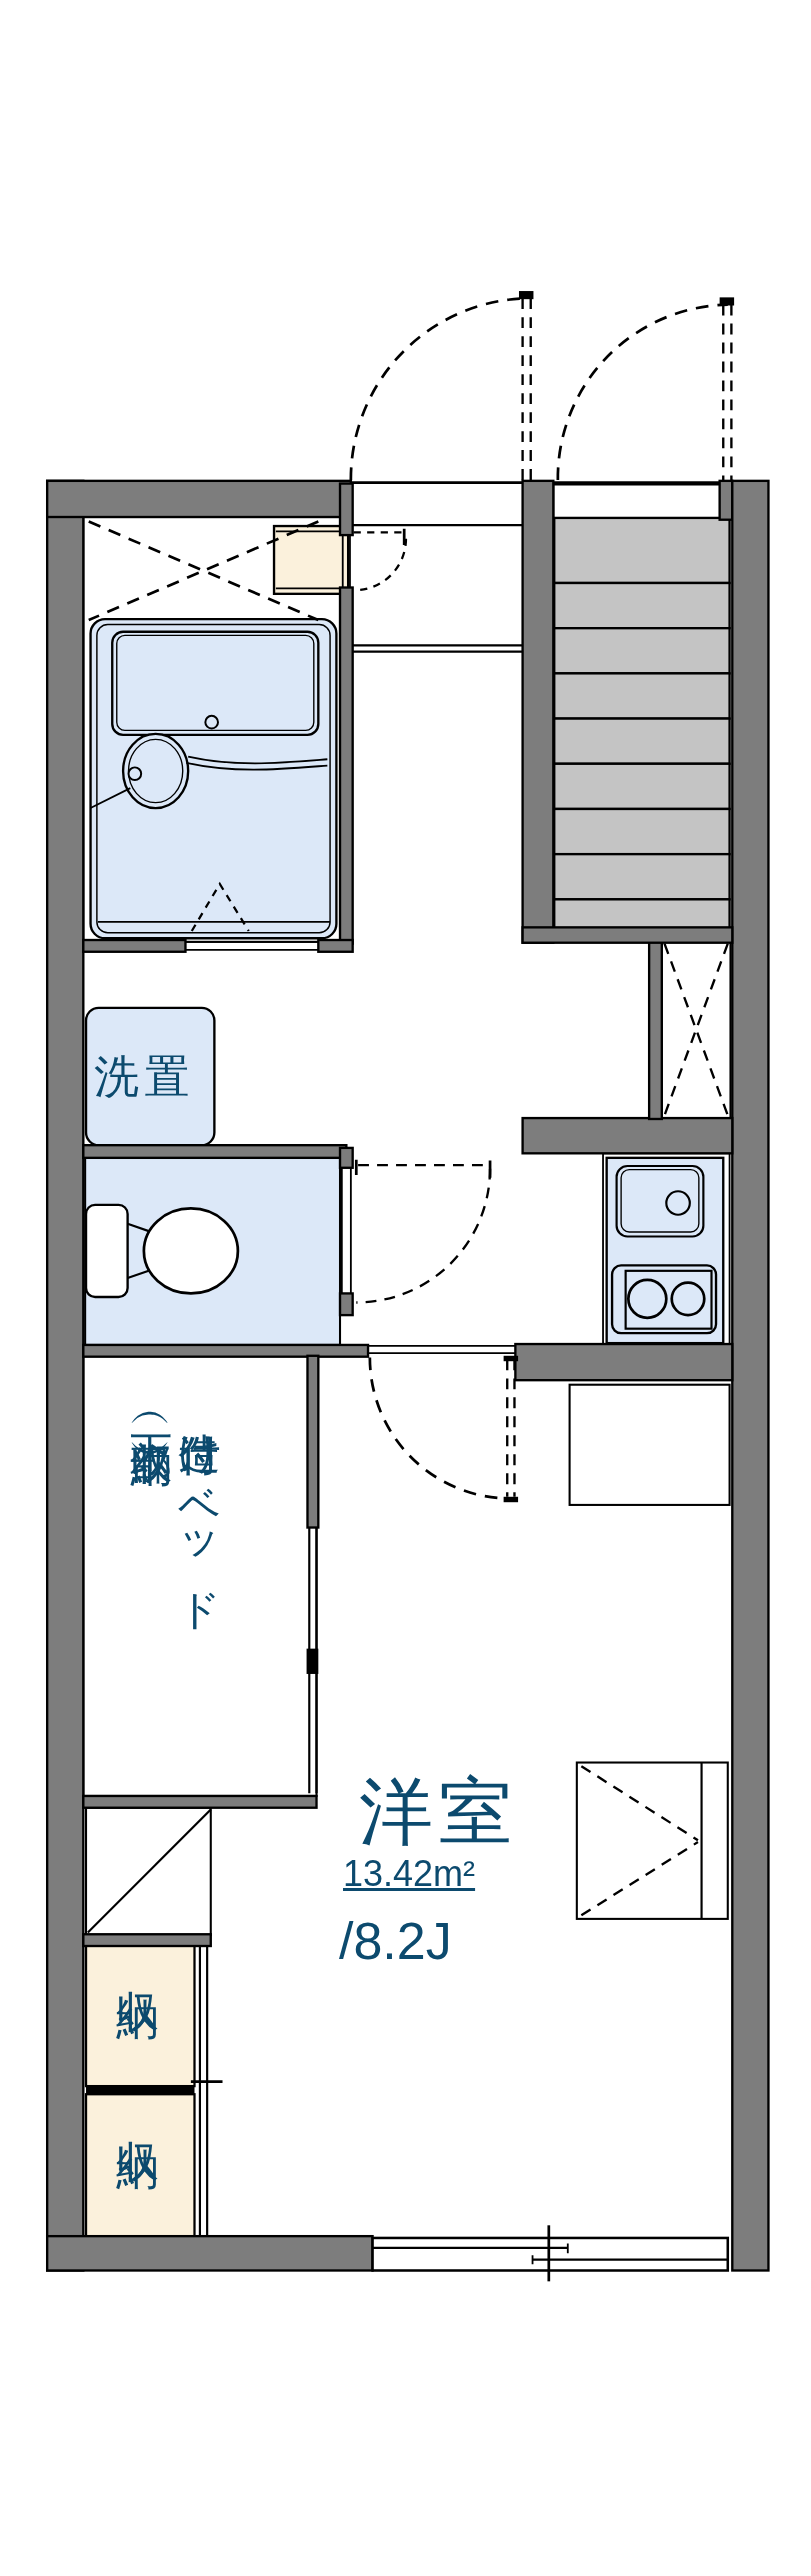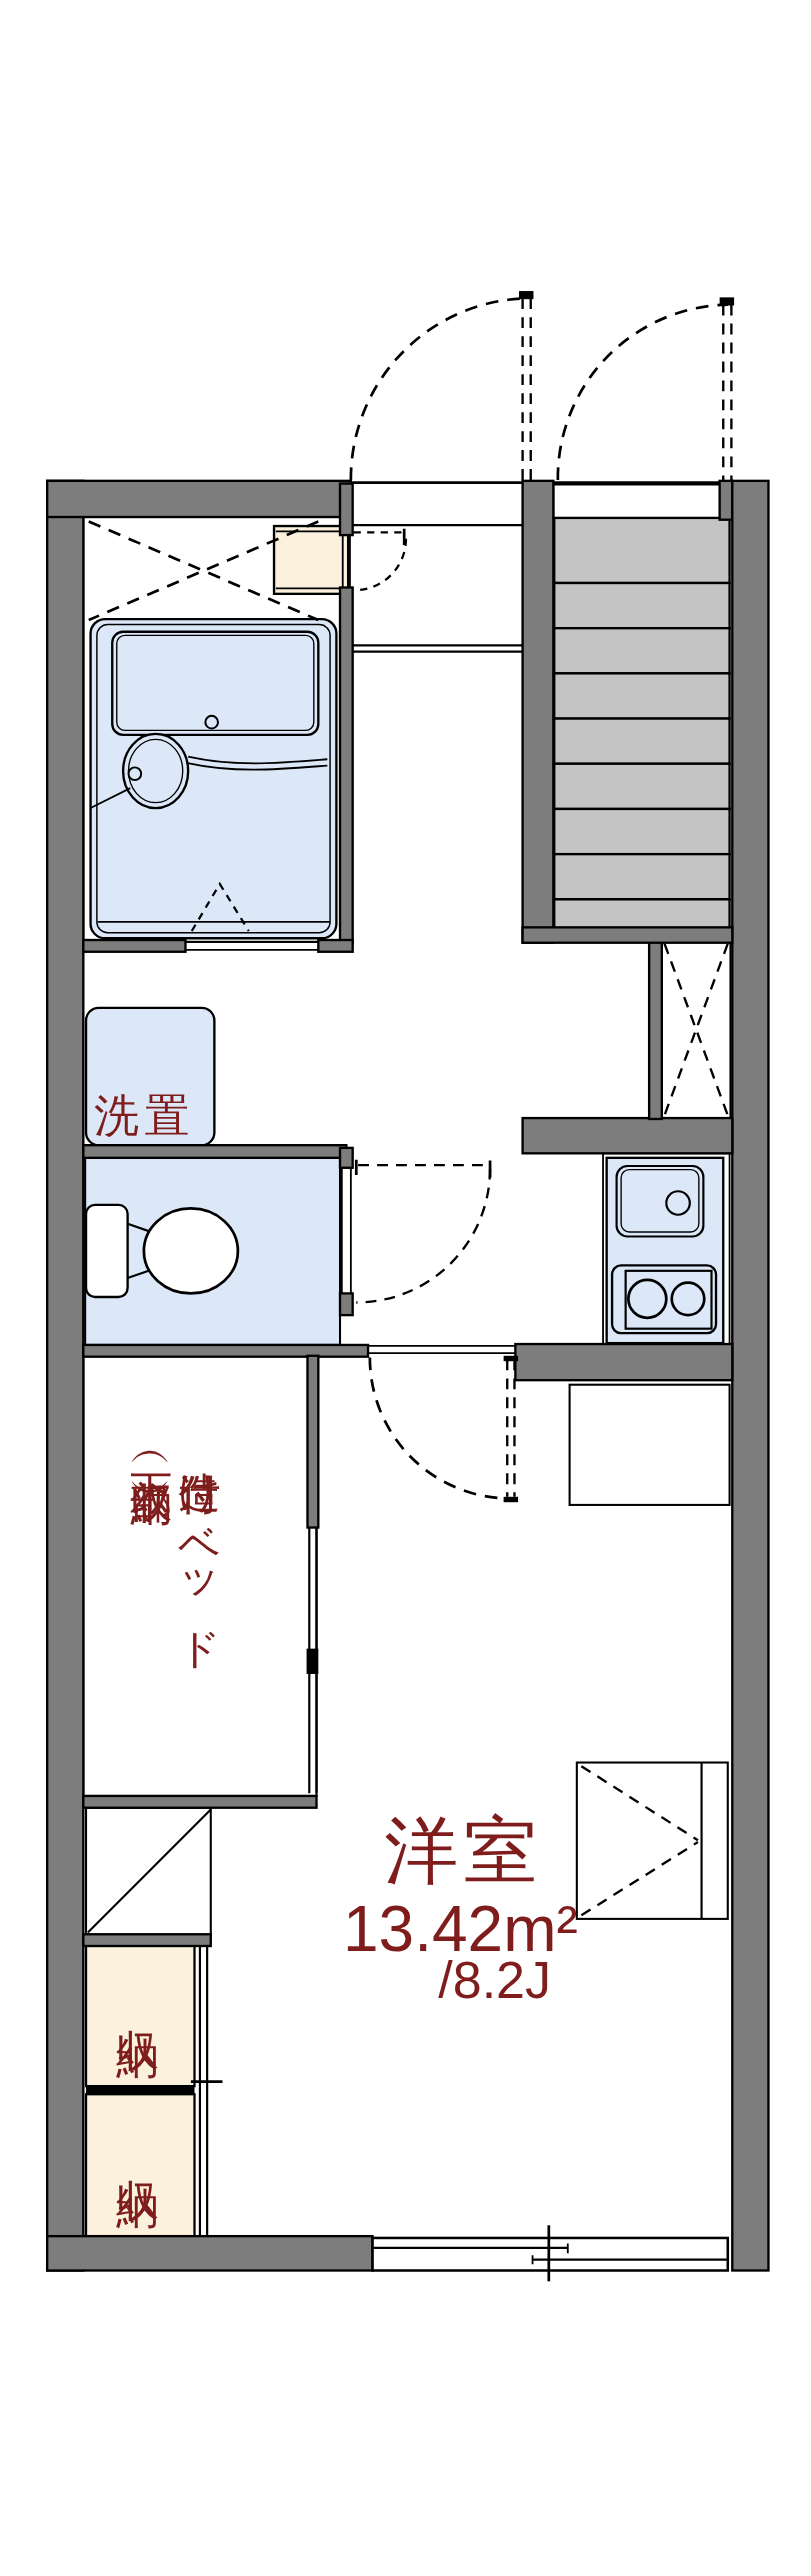--- a/index.html
+++ b/index.html
@@ -6,27 +6,27 @@
   body{width:812px;height:2576px;position:relative;font-family:"Liberation Sans",sans-serif;}
   #plan{position:absolute;left:0;top:0;}
   svg .w{stroke:#000;stroke-width:2.6;}
   svg .room{fill:#fff;stroke:#000;stroke-width:2.3;}
   svg .ln{stroke:#000;fill:none;stroke-width:2.4;}
   svg .ln2{stroke:#000;fill:none;stroke-width:2;}
   svg .ln3{stroke:#000;fill:none;stroke-width:3;}
   svg .d1{stroke:#000;fill:none;stroke-width:2.6;stroke-dasharray:12 9;}
   svg .d2{stroke:#000;fill:none;stroke-width:3;stroke-dasharray:14 10;}
   svg .d3{stroke:#000;fill:none;stroke-width:2.5;stroke-dasharray:8 7;}
-  .lbl{position:absolute;color:#7f1d1d;z-index:5;margin-top:39px;}
+  .lbl{position:absolute;color:#0c4a6e;z-index:5;}
   .vert{writing-mode:vertical-rl;text-orientation:mixed;white-space:pre-line;}
-  .ctr{text-align:right;}
+  .ctr{text-align:left;}
   #t-washer{left:94px;top:1047px;width:108px;font-size:45px;letter-spacing:5.4px;}
   #t-bed{left:127px;top:1399px;height:362px;font-size:42px;line-height:1.15;letter-spacing:3.6px;}
   #t-room{left:359px;top:1763px;width:184px;font-size:74px;letter-spacing:5.4px;}
-  #t-sqm{left:343px;top:1853px;width:212px;font-size:64px;}
+  #t-sqm{left:343px;top:1853px;width:212px;font-size:36px;text-decoration:underline;}
   #t-jo{left:339px;top:1911px;width:212px;font-size:52px;}
   #t-c1{left:112px;top:1956px;font-size:43px;line-height:1.2;letter-spacing:9px;}
   #t-c2{left:112px;top:2106px;font-size:43px;line-height:1.2;letter-spacing:9px;}
 </style>
 </head>
 <body>
 
 <div id="plan">
 <svg width="812" height="2576" viewBox="0 0 898 2850" xmlns="http://www.w3.org/2000/svg">
 

